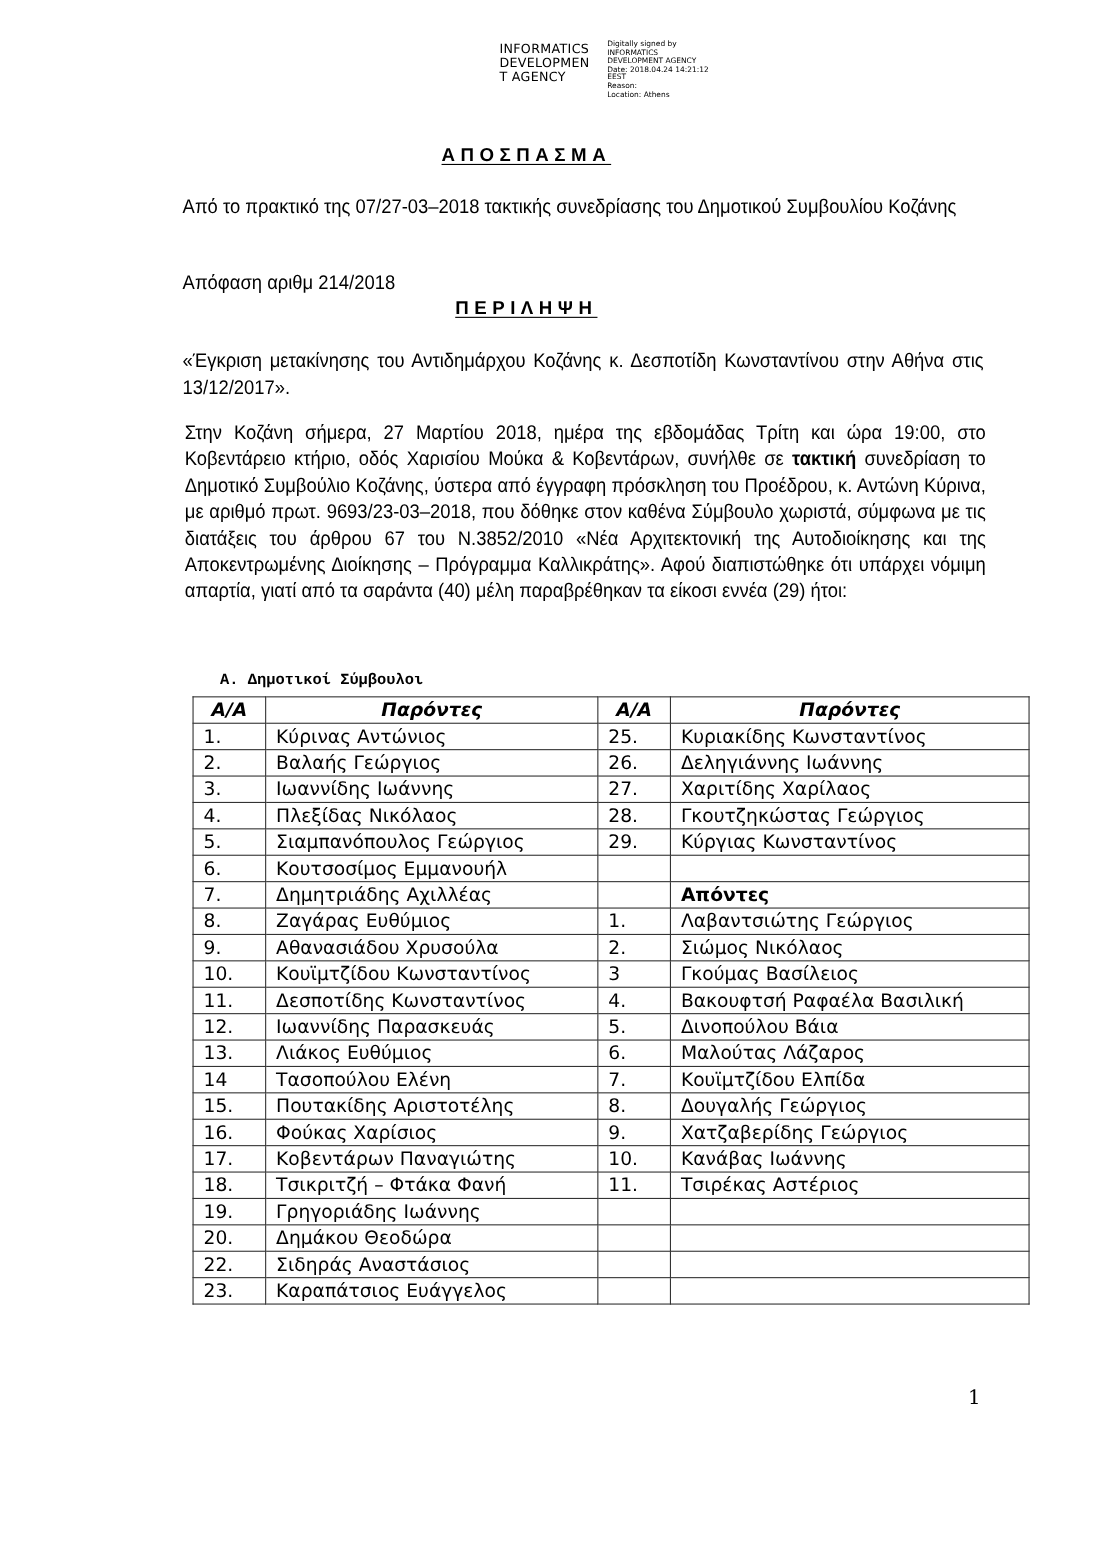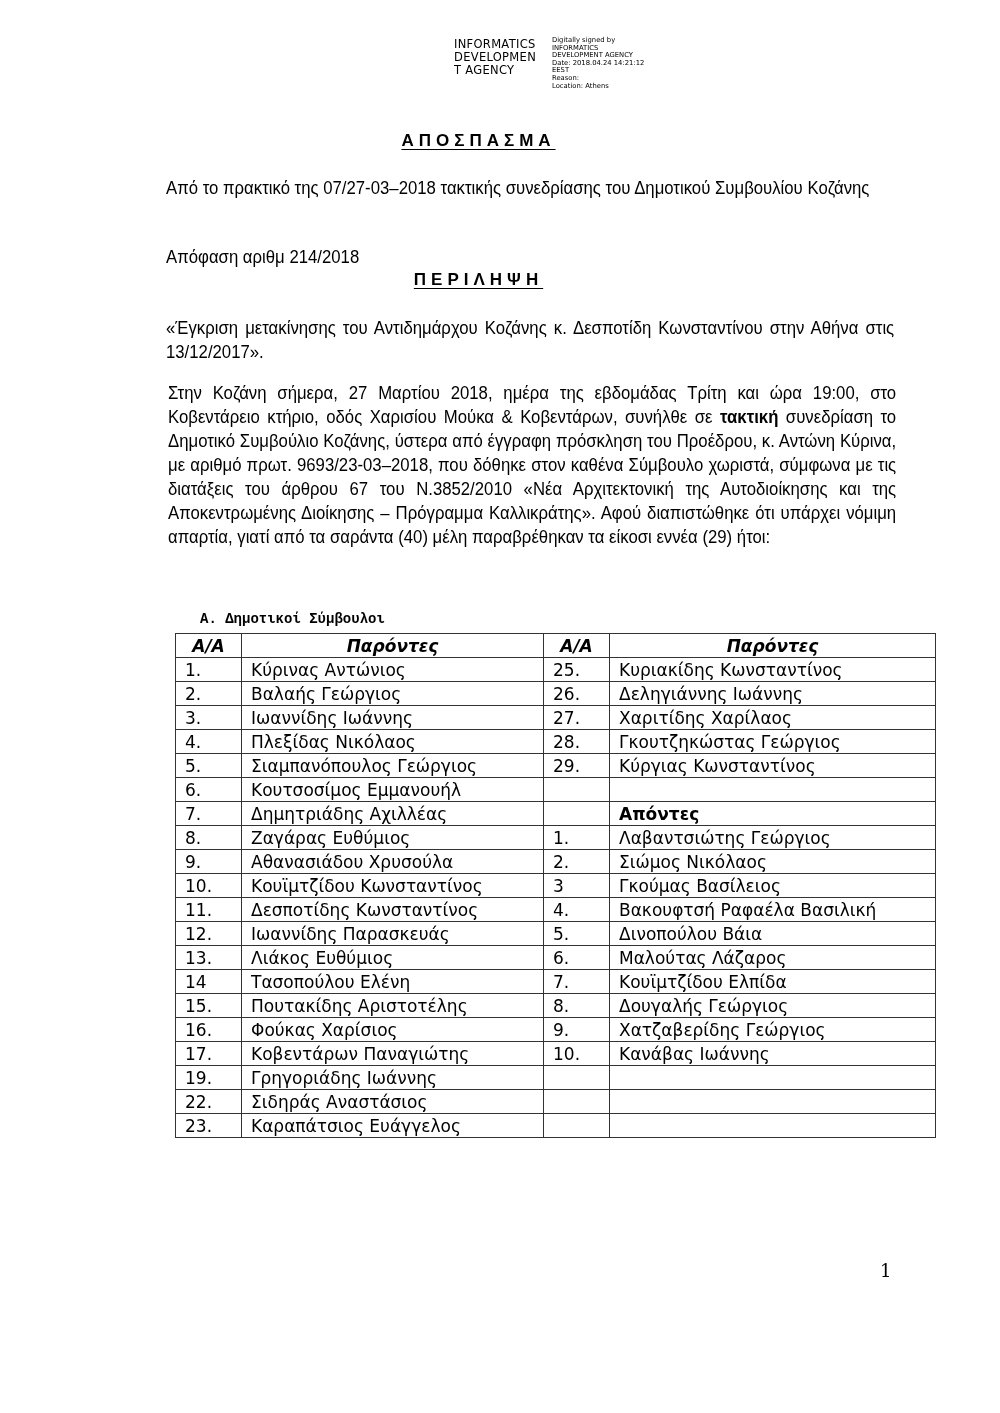--- a/index.html
+++ b/index.html
@@ -161,26 +161,38 @@
         <td class="c3">9.</td>
         <td class="c4">Χατζαβερίδης Γεώργιος</td>
       </tr>
       <tr>
         <td class="c1">17.</td>
         <td class="c2">Κοβεντάρων Παναγιώτης</td>
         <td class="c3">10.</td>
         <td class="c4">Κανάβας Ιωάννης</td>
       </tr>
       <tr>
+        <td class="c1">18.</td>
+        <td class="c2">Τσικριτζή – Φτάκα Φανή</td>
+        <td class="c3">11.</td>
+        <td class="c4">Τσιρέκας Αστέριος</td>
+      </tr>
+      <tr>
         <td class="c1">19.</td>
         <td class="c2">Γρηγοριάδης Ιωάννης</td>
         <td class="c3"></td>
         <td class="c4"></td>
       </tr>
       <tr>
+        <td class="c1">20.</td>
+        <td class="c2">Δημάκου Θεοδώρα</td>
+        <td class="c3"></td>
+        <td class="c4"></td>
+      </tr>
+      <tr>
         <td class="c1">22.</td>
         <td class="c2">Σιδηράς Αναστάσιος</td>
         <td class="c3"></td>
         <td class="c4"></td>
       </tr>
       <tr>
         <td class="c1">23.</td>
         <td class="c2">Καραπάτσιος Ευάγγελος</td>
         <td class="c3"></td>
         <td class="c4"></td>

